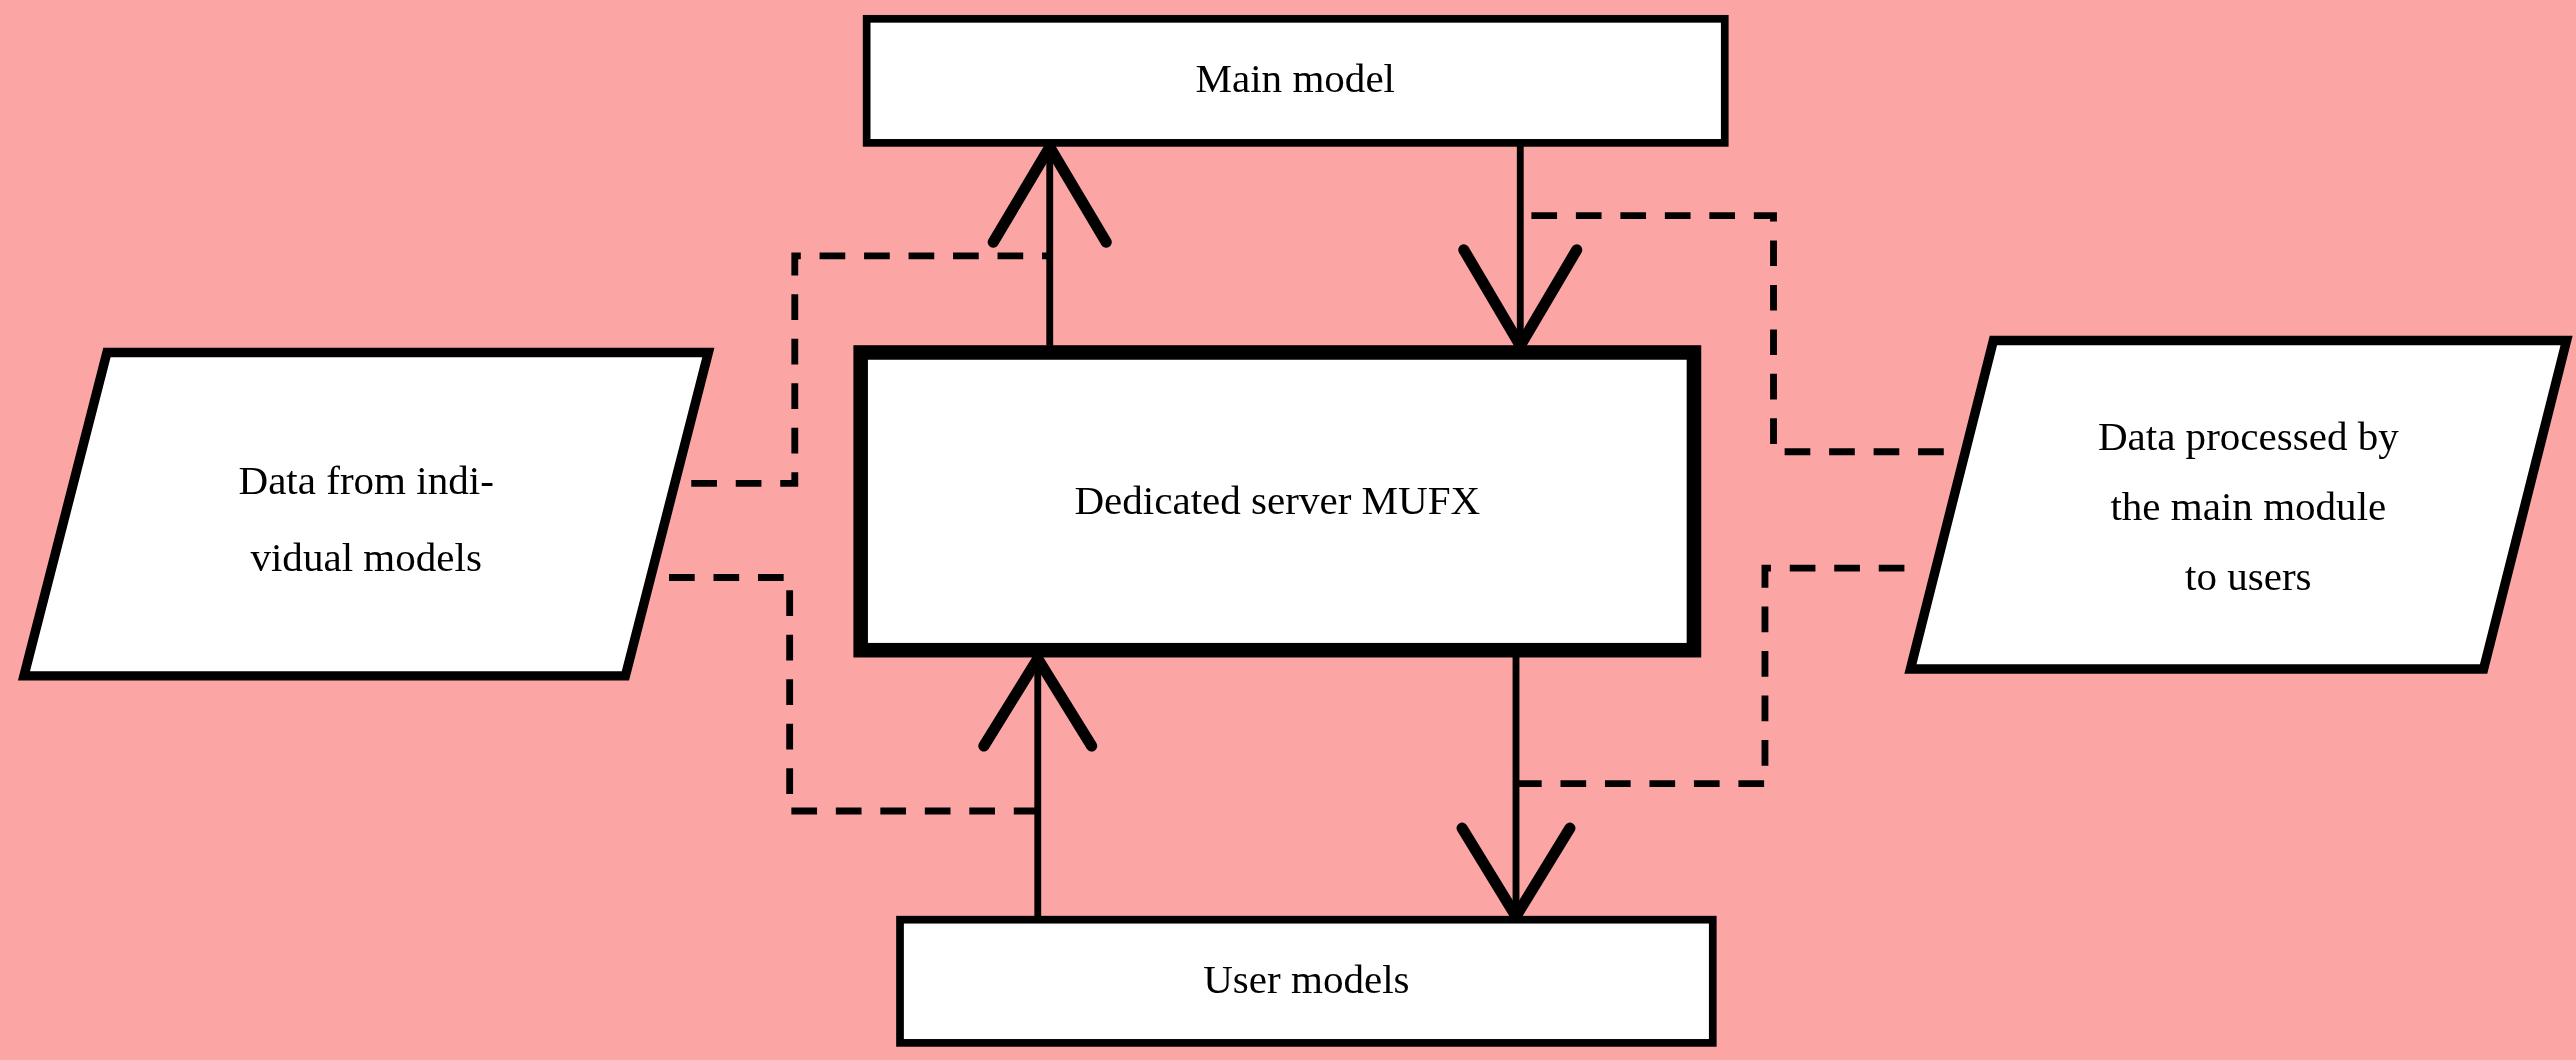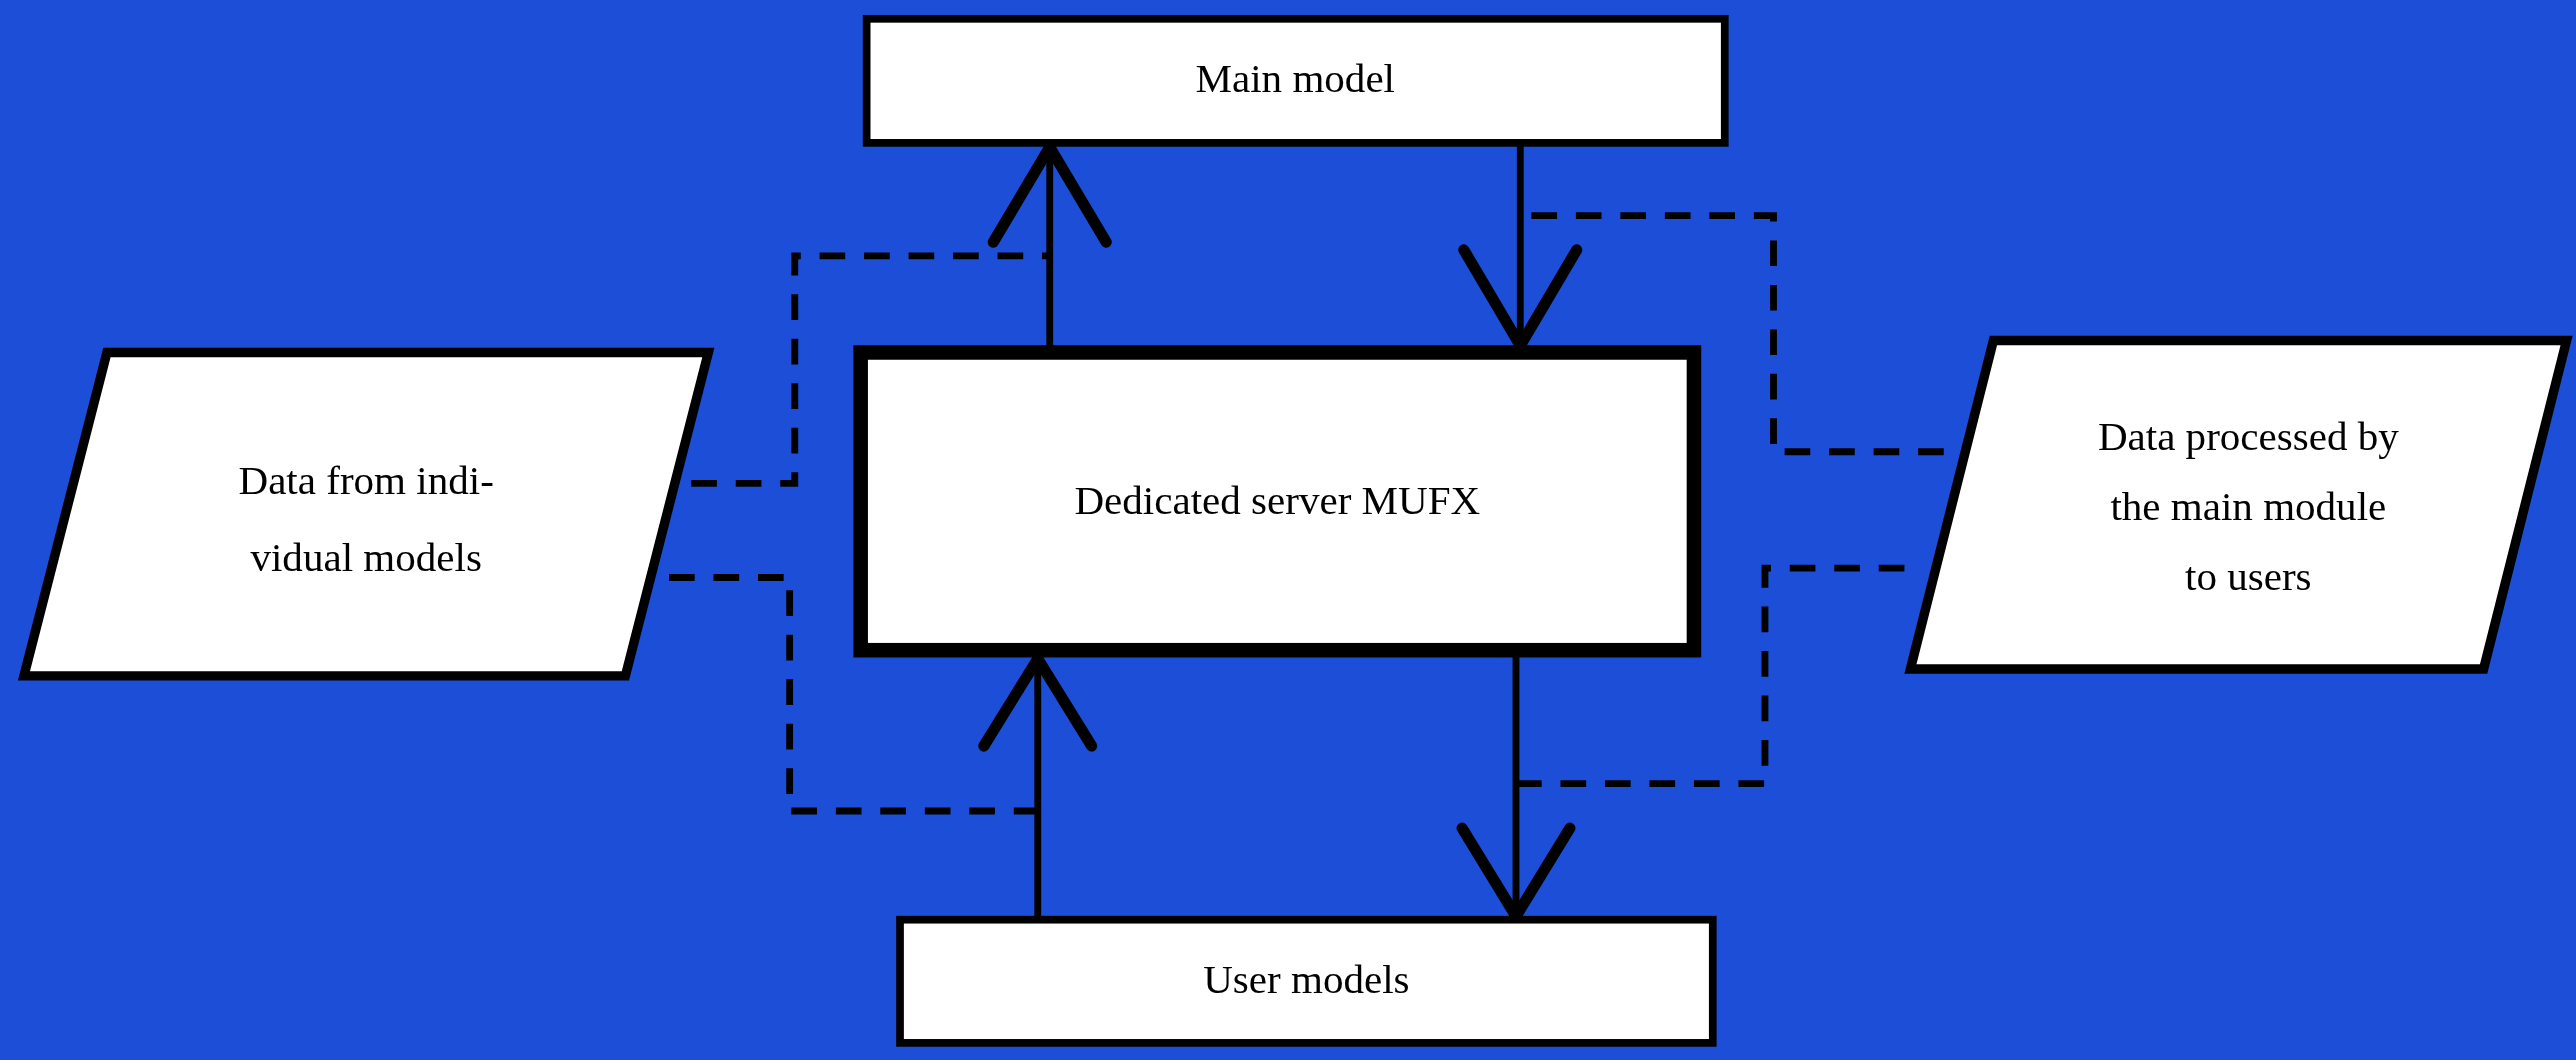--- a/index.html
+++ b/index.html
@@ -11,21 +11,21 @@
   body {
     width: 2576px;
     height: 1060px;
     font-family: "Liberation Serif", "DejaVu Serif", serif;
     overflow: hidden;
   }
   #diagram-root {
     position: relative;
     width: 2576px;
     height: 1060px;
-    background: #1d4ed8;
+    background: #fca5a5;
   }
   svg.diagram-canvas {
     display: block;
     width: 2576px;
     height: 1060px;
   }
   .node-shape-thick {
     fill: #ffffff;
     stroke: #000000;
     stroke-width: 17;

